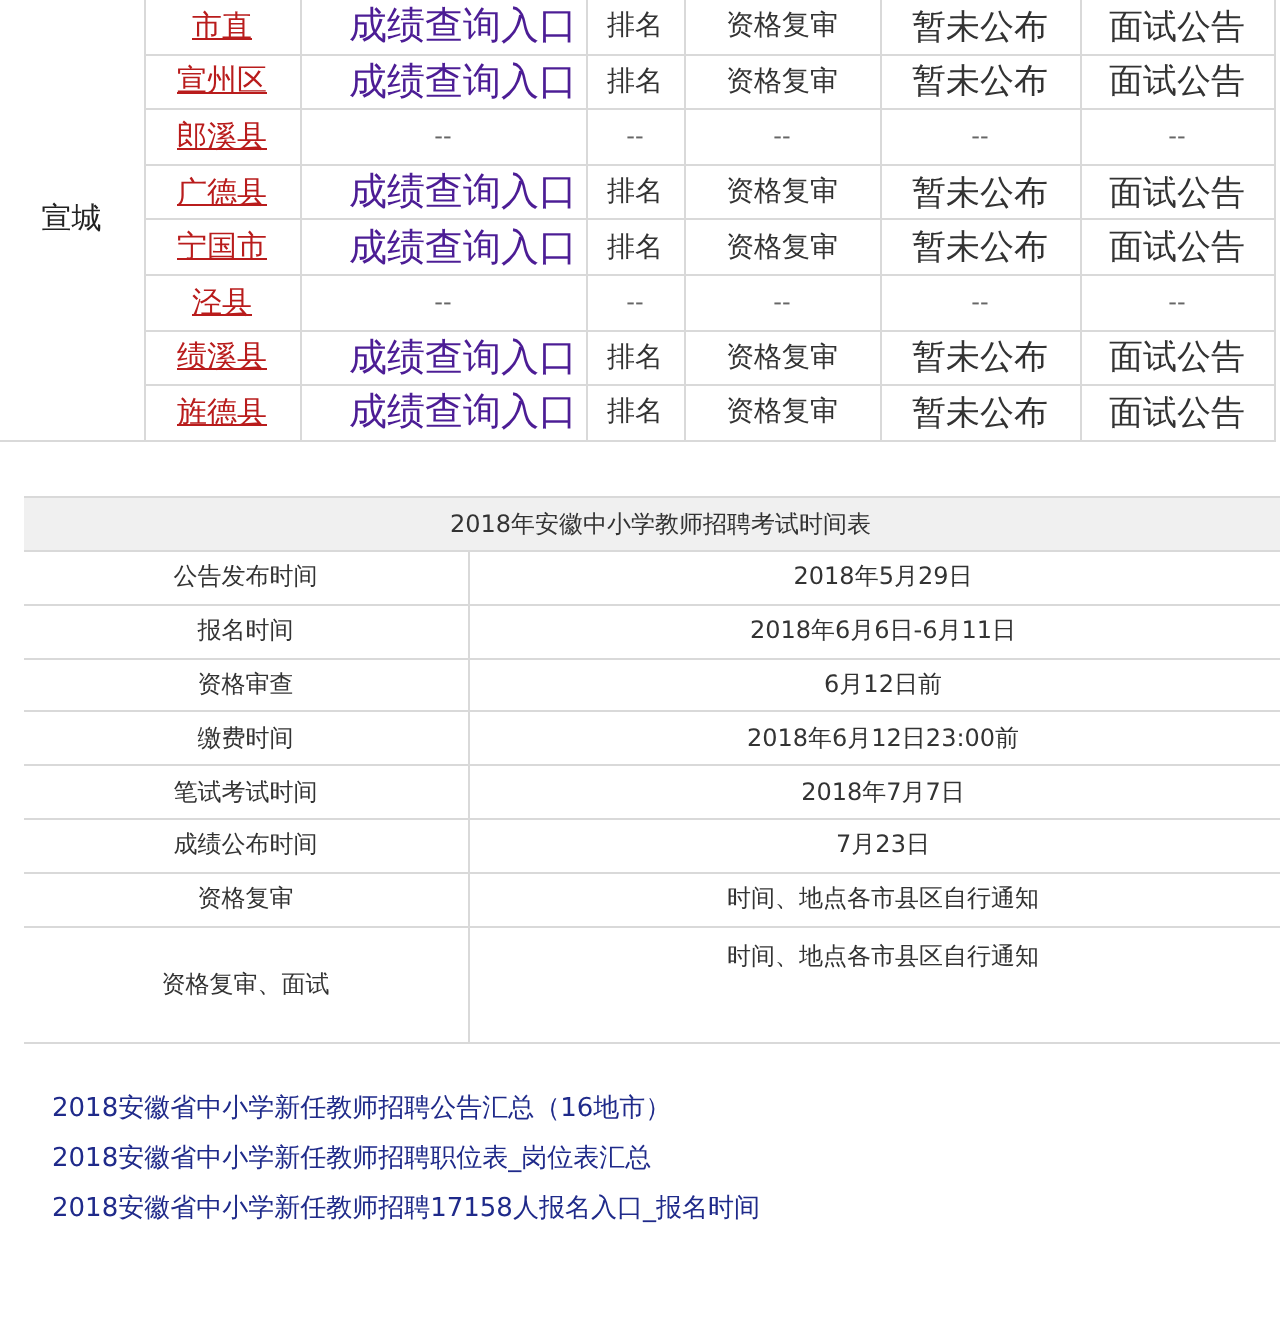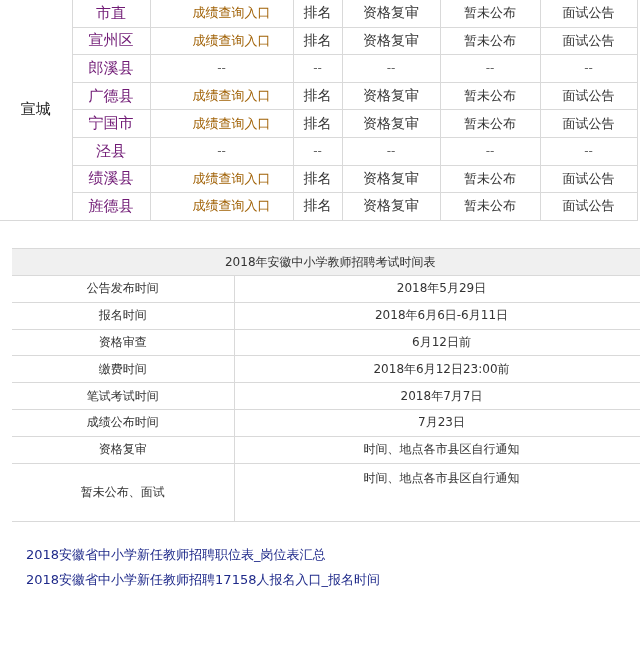--- a/index.html
+++ b/index.html
@@ -3,24 +3,24 @@
   <meta charset="utf-8">
   <style>
     * { box-sizing: border-box; margin: 0; padding: 0; }
     html, body { width: 640px; height: 668px; background: #ffffff; overflow: hidden; }
     body { position: relative; font-family: "DejaVu Sans", "Liberation Sans", sans-serif; color: #333; }
 
     
     .t1 { position: absolute; left: 0; top: -1px; width: 637px; border-collapse: collapse; table-layout: fixed; }
     .t1 td { height: 27.6px; border: 1px solid #d9d9d9; text-align: center; vertical-align: middle; font-size: 14px; color: #333; white-space: nowrap; overflow: hidden; }
     .t1 td.city { font-weight: normal; font-size: 15px; color: #222; border-left: none; }
-    .t1 td.county { font-size: 15px; color: #701a75; }
-    .t1 td.red { color: #a16207; font-size: 13px; padding-left: 20px; }
+    .t1 td.county { font-size: 15px; color: #b91c1c; text-decoration: underline; }
+    .t1 td.red { color: #4c1d95; font-size: 19px; padding-left: 20px; }
     .t1 td.dash { color: #666; font-size: 12px; }
-    .t1 td.small { font-size: 13px; }
+    .t1 td.small { font-size: 17px; }
 
     
     .t2 { position: absolute; left: 12px; top: 248px; width: 637px; border-collapse: collapse; table-layout: fixed; }
     .t2 td { border: 1px solid #d9d9d9; text-align: center; vertical-align: middle; font-size: 12px; color: #333; height: 26.8px; white-space: nowrap; }
     .t2 td:first-child { border-left: none; }
     .t2 tr.head td { background: #f0f0f0; height: 27px; }
     .t2 tr.tall td { height: 58px; }
     .t2 tr.tall td.val { vertical-align: top; padding-top: 6px; }
 
     
@@ -141,22 +141,23 @@
     </tr>
     <tr>
       <td>成绩公布时间</td>
       <td class="val">7月23日</td>
     </tr>
     <tr>
       <td>资格复审</td>
       <td class="val">时间、地点各市县区自行通知</td>
     </tr>
     <tr class="tall">
-      <td>暂未公布、面试</td>
+      <td>资格复审、面试</td>
       <td class="val">时间、地点各市县区自行通知</td>
     </tr>
   </tbody>
 </table>
 
 <div class="reco">
+  <a>2018安徽省中小学新任教师招聘公告汇总（16地市）</a>
   <a>2018安徽省中小学新任教师招聘职位表_岗位表汇总</a>
   <a>2018安徽省中小学新任教师招聘17158人报名入口_报名时间</a>
 </div>
 
 </body></html>

